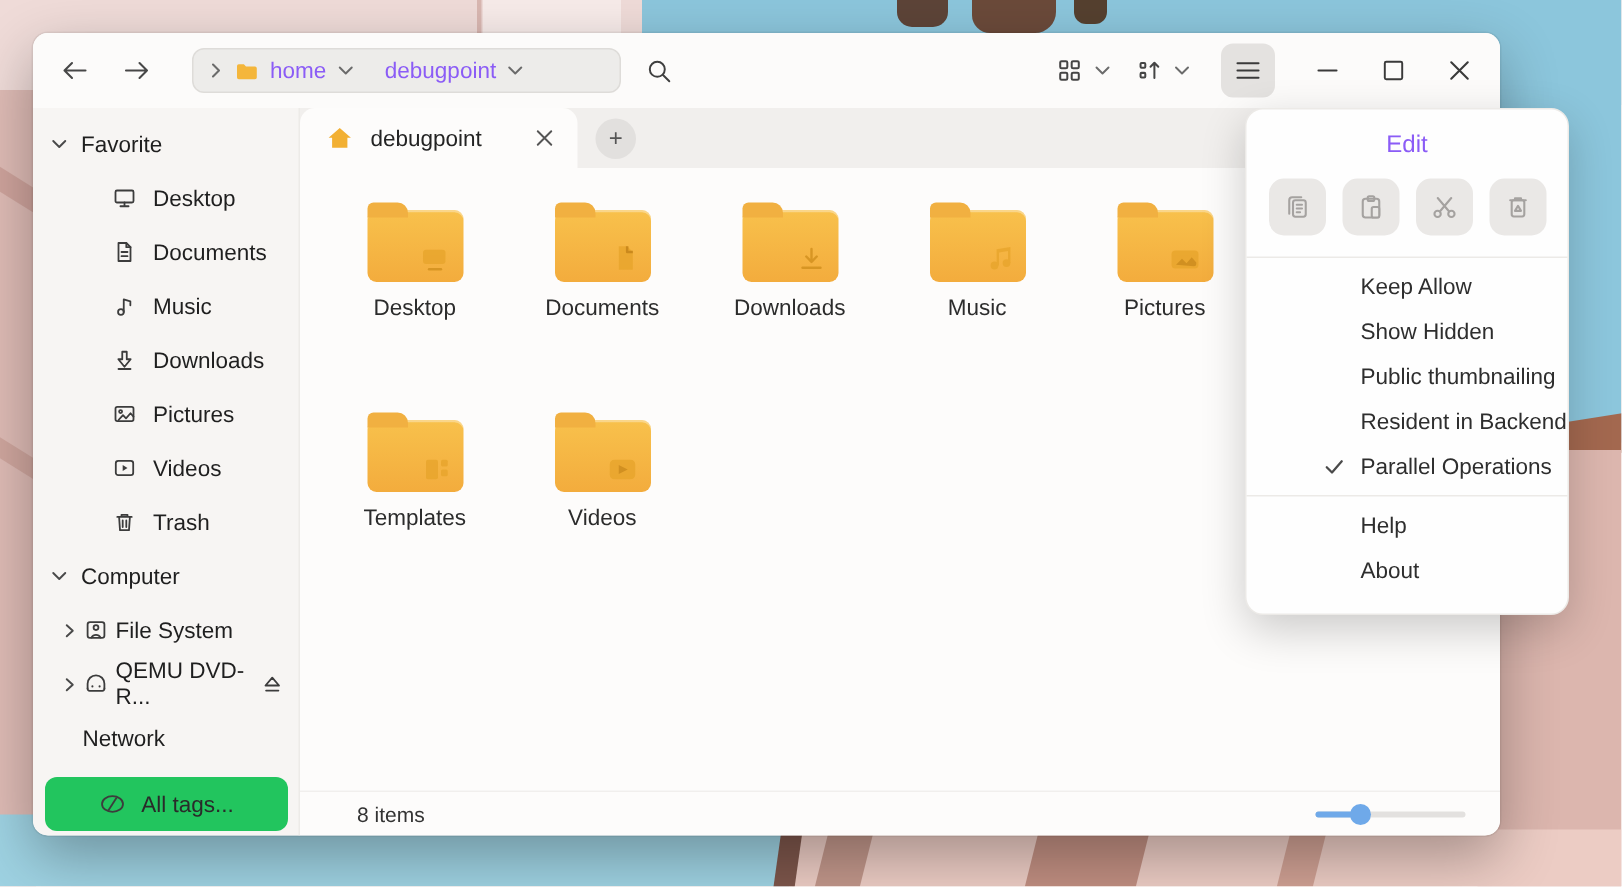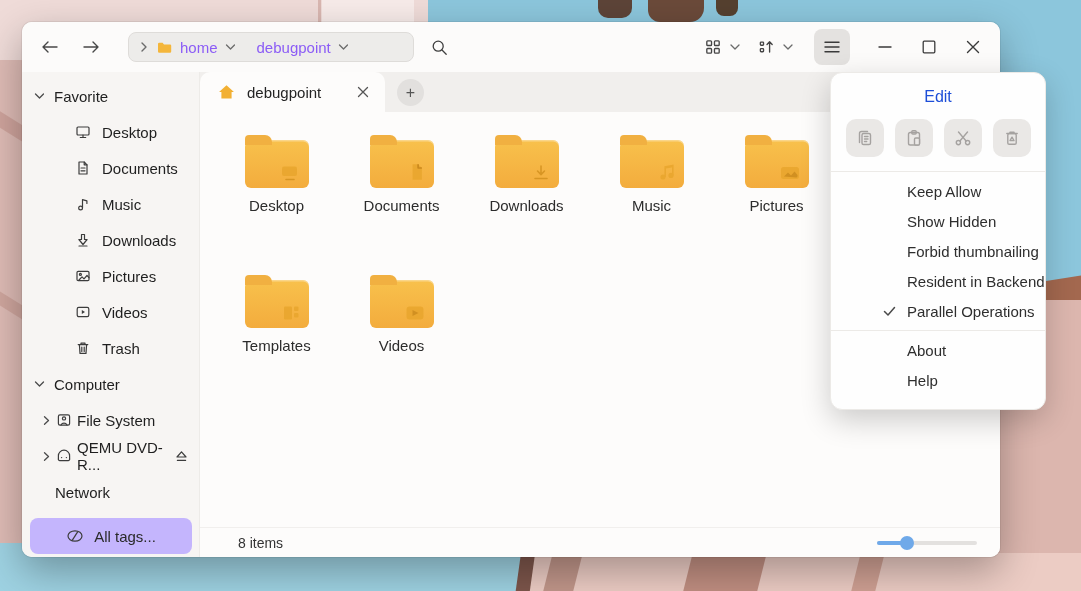--- a/index.html
+++ b/index.html
@@ -49,21 +49,21 @@
   
   .wbody { flex:1; display:flex; min-height:0; }
   .sidebar { width:178px; flex:none; background:#f7f5f3; border-right:1px solid #edebe8; position:relative; padding-top:6px; }
   .srow { height:36px; display:flex; align-items:center; font-size:15px; color:#1f1f1f; cursor:default; }
   .srow.sec { padding-left:12px; gap:9px; }
   .srow.item { padding-left:53px; gap:11px; }
   .srow.dev { padding-left:20px; gap:5px; padding-right:8px; }
   .srow.netsec { padding-left:33px; }
   .srow svg { flex:none; }
   .eject { margin-left:auto; }
-  .alltags { position:absolute; left:8px; right:7px; bottom:3px; height:36px; background:#c4b5fd; border:none;
+  .alltags { position:absolute; left:8px; right:7px; bottom:3px; height:36px; background:#22c55e; border:none;
              border-radius:8px; display:flex; align-items:center; justify-content:center; gap:10px; font-size:15px; color:#2a2a2a; cursor:default; }
 
   .main { flex:1; display:flex; flex-direction:column; min-width:0; }
   .tabbar { height:40px; flex:none; background:#f1efed; display:flex; align-items:flex-end; }
   .tab { width:185px; height:40px; background:#fdfcfb; border-radius:10px 10px 0 0; display:flex; align-items:center; padding:0 12px 0 18px; font-size:15px; color:#242424; cursor:default; }
   .tab-label { margin-left:12px; }
   .tab-close { margin-left:auto; background:none; border:none; display:flex; cursor:default; padding:4px; }
   .plus-btn { width:27px; height:27px; border-radius:50%; background:#e2e0de; border:none; margin:0 0 6px 12px;
               display:flex; align-items:center; justify-content:center; font-size:16px; color:#555; cursor:default; }
 
@@ -80,21 +80,21 @@
   .statusbar { height:30px; flex:none; background:#fdfcfb; display:flex; align-items:center; border-top:1px solid #f1efed; }
   .count { margin-left:38px; font-size:14px; color:#333; }
   .slider { margin-left:auto; margin-right:23px; width:100px; height:16px; position:relative; cursor:default; }
   .slider .track { position:absolute; left:0; right:0; top:6px; height:4px; border-radius:2px; background:#e3e1df; }
   .slider .fill { position:absolute; left:0; top:6px; height:4px; border-radius:2px; background:#6fa9e9; }
   .slider .thumb { position:absolute; top:1px; width:14px; height:14px; border-radius:50%; background:#6fa9e9; transform:translateX(-50%); }
 
   
   .menu { position:absolute; left:830px; top:72px; width:216px; background:#fefefe; border-radius:12px;
           border:1px solid #eceae7; box-shadow:0 10px 30px rgba(0,0,0,.20); padding:12px 0 10px; }
-  .menu-title { text-align:center; font-size:16px; color:#1d4ed8; line-height:24px; margin-bottom:10px; }
+  .menu-title { text-align:center; font-size:16px; color:#8b5cf6; line-height:24px; margin-bottom:10px; }
   .actions { display:flex; justify-content:center; gap:11px; margin-bottom:14px; }
   .abtn { width:38px; height:38px; border-radius:10px; background:#eae8e6; border:none;
           display:flex; align-items:center; justify-content:center; cursor:default; }
   .msep { height:1px; background:#eceae7; }
   .mlist { padding:4px 0; }
   .mrow { height:30px; display:flex; align-items:center; padding-left:16px; font-size:15px; color:#2e2e2e; cursor:default;margin-left:36px; }
   .mcheck { width:24px; display:flex; align-items:center; }
 </style>
 </head>
 <body>
@@ -463,41 +463,41 @@
       <div class="mrow">
         <span class="mcheck"></span>
         <span>Keep Allow</span>
       </div>
       <div class="mrow">
         <span class="mcheck"></span>
         <span>Show Hidden</span>
       </div>
       <div class="mrow">
         <span class="mcheck"></span>
-        <span>Forbid thumbnailing</span>
+        <span>Public thumbnailing</span>
       </div>
       <div class="mrow">
         <span class="mcheck"></span>
         <span>Resident in Backend</span>
       </div>
       <div class="mrow">
         <span class="mcheck">
           <svg width="13" height="11" viewBox="0 0 13 11" fill="none" stroke="#4a4a4a" stroke-width="1.5" stroke-linecap="round" stroke-linejoin="round">
               <path d="M1.5 5.5 L5 9 L11.5 1.5"></path>
             </svg>
         </span>
         <span>Parallel Operations</span>
       </div>
     </div>
     <div class="msep"></div>
     <div class="mlist">
       <div class="mrow">
         <span class="mcheck"></span>
+        <span>Help</span>
+      </div>
+      <div class="mrow">
+        <span class="mcheck"></span>
         <span>About</span>
-      </div>
-      <div class="mrow">
-        <span class="mcheck"></span>
-        <span>Help</span>
       </div>
     </div>
   </div>
 
 </div>
 
 </body></html>

